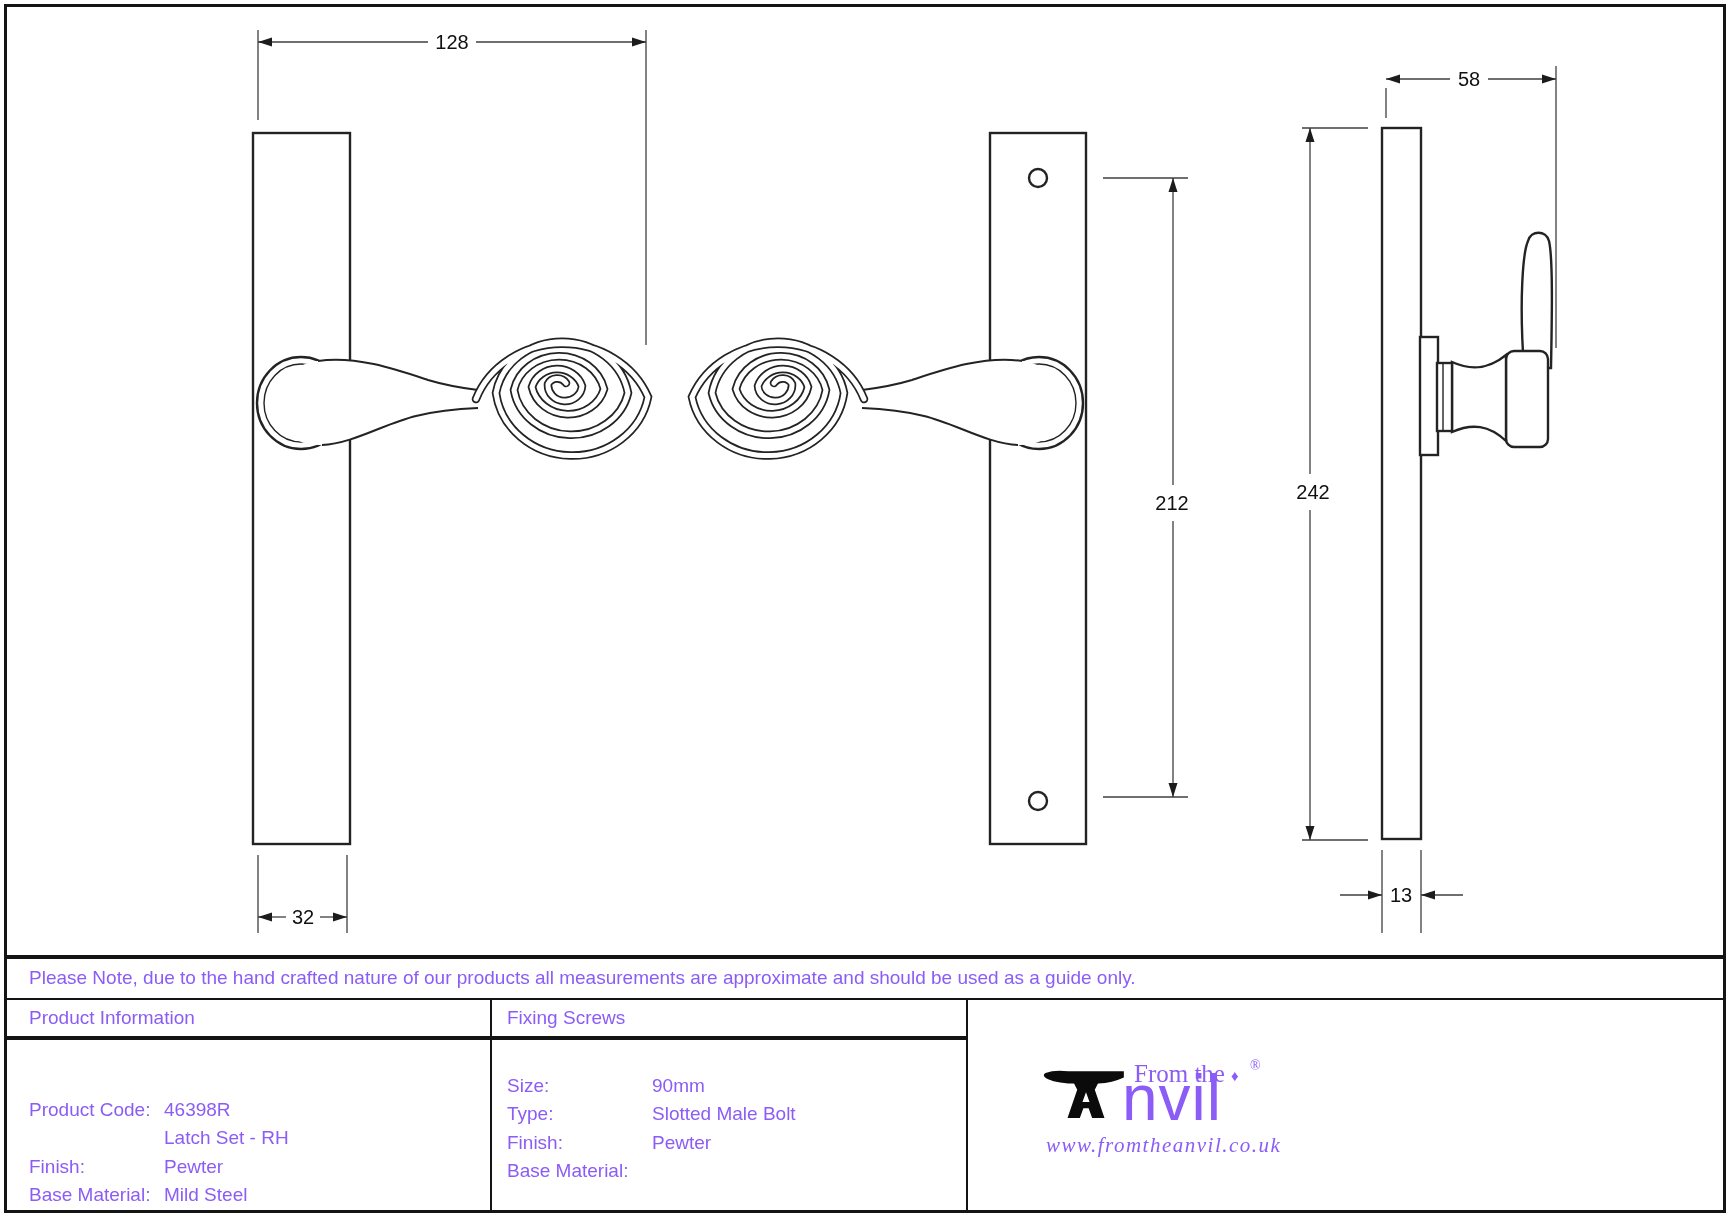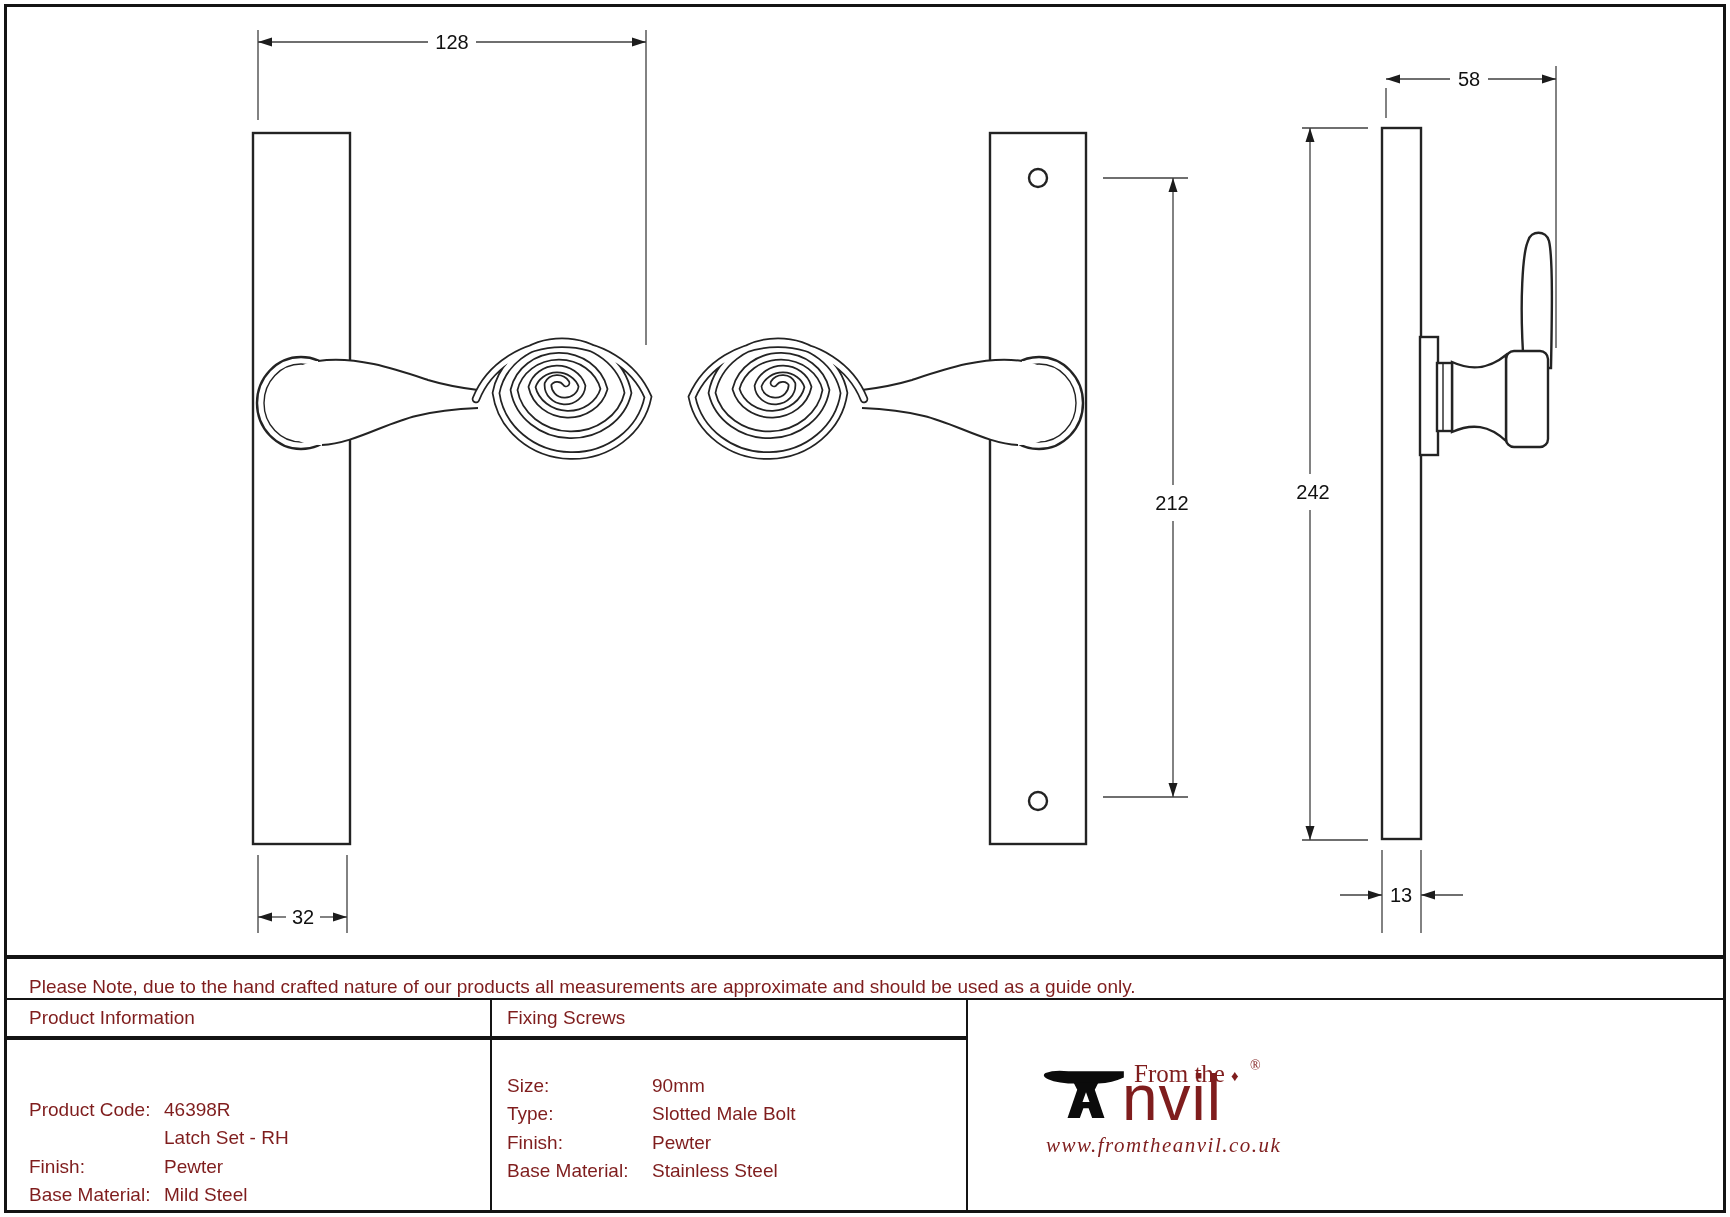--- a/index.html
+++ b/index.html
@@ -1,23 +1,23 @@
 <!DOCTYPE html>
 <html><head>
 <meta charset="utf-8">
 <style>
   html,body{margin:0;padding:0;background:#e8e8e8;}
   #page{position:relative;width:1730px;height:1217px;background:#ffffff;
-        font-family:"Liberation Sans",sans-serif;color:#7f1d1d;overflow:hidden;}
+        font-family:"Liberation Sans",sans-serif;color:#8b5cf6;overflow:hidden;}
   #frame{position:absolute;left:4px;top:4px;right:4px;bottom:4px;border:3px solid #141414;pointer-events:none;}
   #drawing{position:absolute;left:0;top:0;}
   
   #table-area{position:absolute;left:7px;right:7px;top:955px;bottom:7px;
               border-top:4px solid #141414;display:flex;flex-direction:column;box-sizing:border-box;}
-  #note-row{height:47px;display:flex;align-items:flex-end;padding-left:22px;
+  #note-row{height:47px;display:flex;align-items:center;padding-left:22px;
             border-bottom:2px solid #141414;font-size:19px;box-sizing:border-box;}
   #cols{flex:1;display:flex;box-sizing:border-box;}
   .col{box-sizing:border-box;display:flex;flex-direction:column;}
   #col-product{width:485px;border-right:2px solid #141414;gap:32px;}
   #col-pack{width:455px;border-right:2px solid #141414;}
   #col-screws{width:476px;border-right:2px solid #141414;gap:8px;}
   #col-logo{flex:1;position:relative;margin-left:28px;}
   .col-header{height:40px;border-bottom:4px solid #141414;display:flex;align-items:center;
               font-size:19px;box-sizing:border-box;}
   #col-product .col-header,#col-pack .col-header{padding-left:22px;}
@@ -191,21 +191,20 @@
           <div class="kv">
             <span>Type:</span>
             <span>Slotted Male Bolt</span>
           </div>
           <div class="kv">
             <span>Finish:</span>
             <span>Pewter</span>
           </div>
           <div class="kv">
             <span>Base Material:</span>
-            <span>Stainless Steel</span>
           </div>
         </div>
       </div>
 
       <div class="col" id="col-logo">
         <svg class="logo-anvil-icon" width="88" height="70" viewBox="0 0 100 60">
           <path fill="#0b0b0b" d="M93,3 L93,10 Q80,16 64,17 L40,17 Q18,17 7,12 Q-1,8 4,5 Q14,1 30,3 Z"></path>
           <path fill="#0b0b0b" fill-rule="evenodd" d="M36,16 L64,16 L60,24 L71,56 L57,56 L53,45 L47,45 L43,56 L29,56 L40,24 Z M46,38 L54,38 L50,27 Z"></path>
         </svg>
         <div class="logo-from-the">

